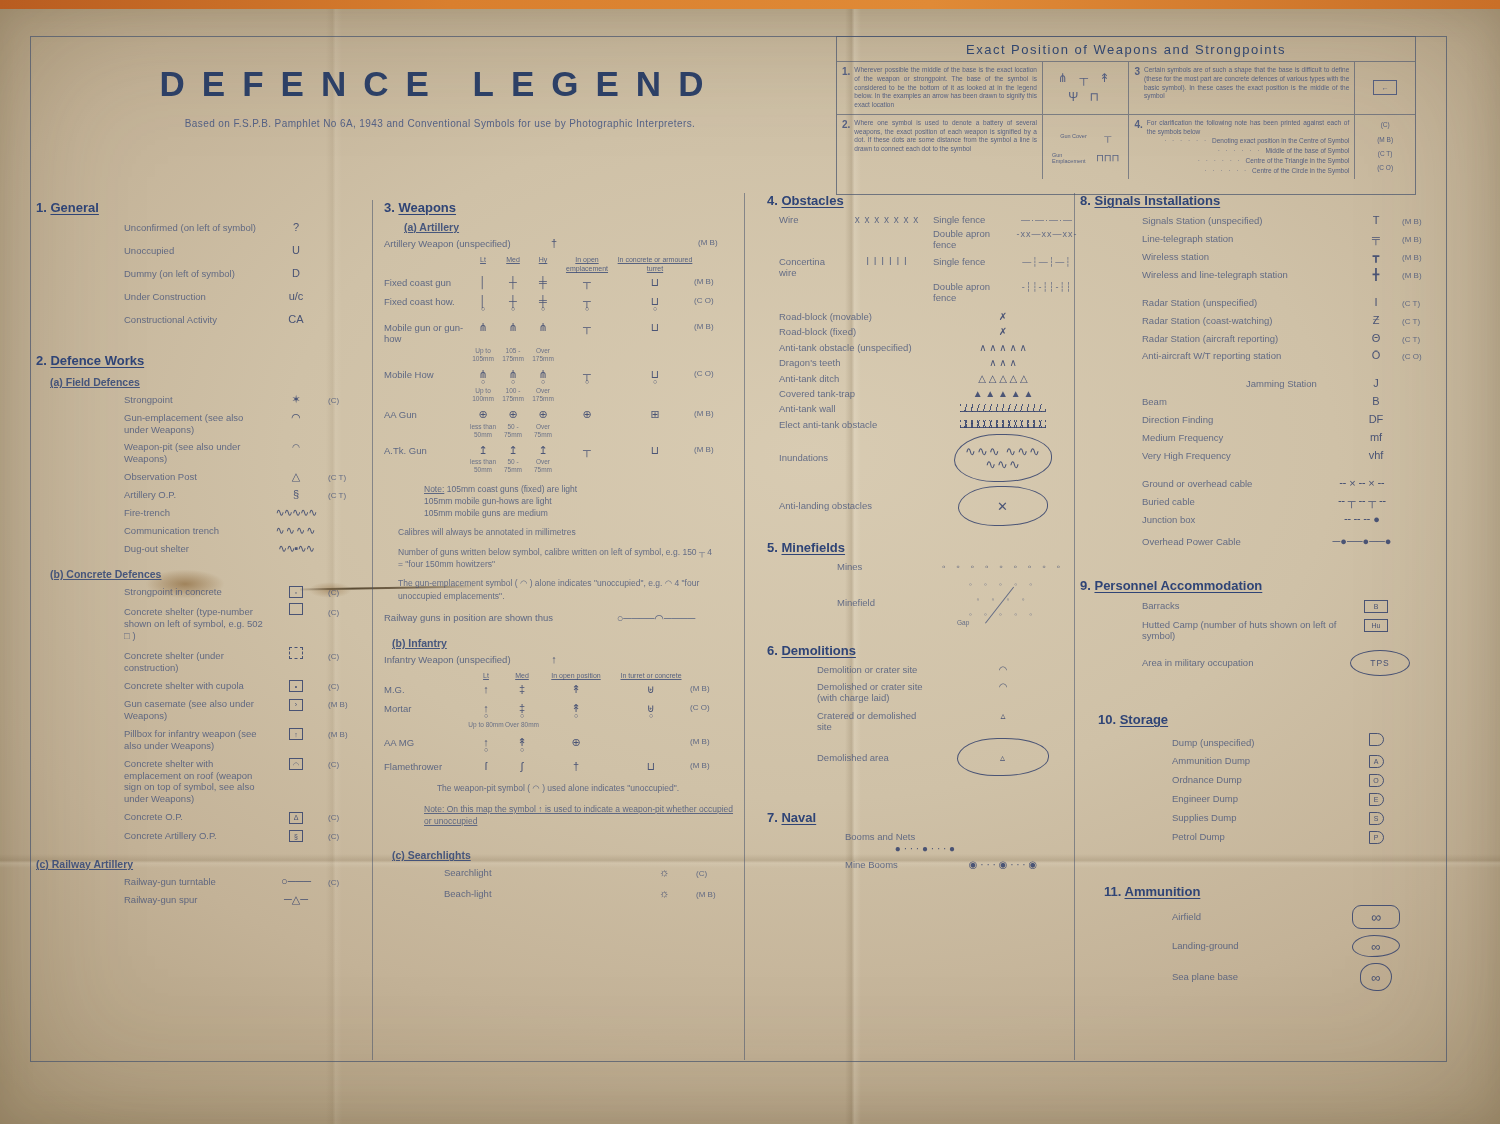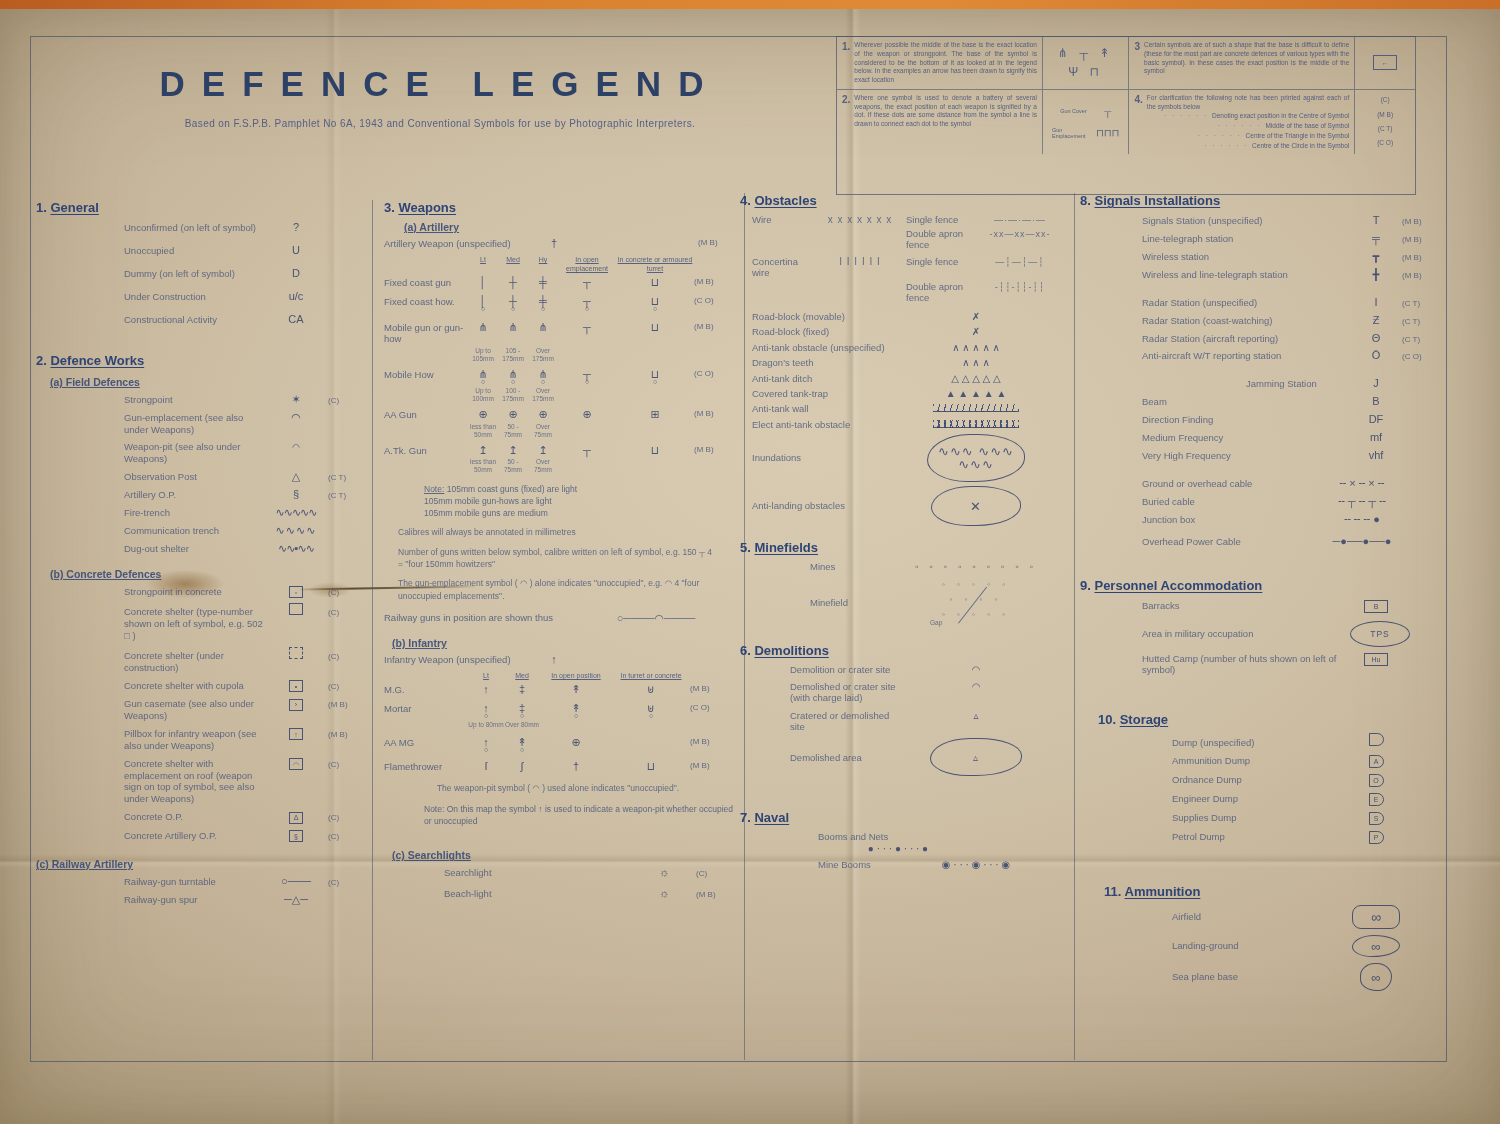--- a/index.html
+++ b/index.html
@@ -53,21 +53,21 @@
   .sec-h{font-size:13px;font-weight:bold;color:#2f4476;margin-bottom:6px;}
   .sec-h .t{text-decoration:underline;text-underline-offset:2px;}
   .sub-h{font-size:10.5px;font-weight:bold;color:rgba(47,68,118,.85);text-decoration:underline;margin:8px 0 5px 14px;}
   .row{display:flex;align-items:baseline;font-size:9.5px;color:rgba(62,78,120,.75);margin-bottom:5px;}
   .lbl{flex:1;line-height:1.25;}
   .sym{width:64px;text-align:center;font-size:11px;color:rgba(50,65,108,.85);flex:none;}
   .code{width:42px;font-size:8px;flex:none;}
   .col{position:absolute;}
   #col1{left:36px;top:191px;width:334px;}
   #col2{left:384px;top:191px;width:354px;}
-  #col3{left:740px;top:184px;width:316px;}
+  #col3{left:767px;top:184px;width:316px;}
   #col4{left:1080px;top:184px;width:362px;}
   #col1 .row{padding-left:88px;}
   #col1 .s1 .row{margin-bottom:10px;}
 
   
   .bx{display:inline-flex;width:12px;height:10px;border:1px solid currentColor;
       align-items:center;justify-content:center;font-size:7px;line-height:1;}
   .bx.dashed{border-style:dashed;}
   .bx2{display:inline-flex;min-width:18px;height:11px;border:1px solid currentColor;
       align-items:center;justify-content:center;font-size:7px;padding:0 2px;}
@@ -145,20 +145,21 @@
   <div class="vr" style="left:372px;top:191px;height:860px;"></div>
   <div class="vr" style="left:744px;"></div>
   <div class="vr" style="left:1074px;"></div>
 
   <div id="titleblk">
     <div id="title">DEFENCE LEGEND</div>
     <div id="subtitle">Based on F.S.P.B. Pamphlet No 6A, 1943 and Conventional Symbols for use by Photographic Interpreters.</div>
   </div>
 
   <div id="posbox">
+    <div class="hd">Exact Position of Weapons and Strongpoints</div>
     <div class="pb-row">
       <div class="pb-c pb-t1">
         <span class="pb-num">1.</span>
         <span class="pb-txt">Wherever possible the middle of the base is the exact location of the weapon or strongpoint. The base of the symbol is considered to be the bottom of it as looked at in the legend below. In the examples an arrow has been drawn to signify this exact location</span>
       </div>
       <div class="pb-c pb-s1">
         <span class="pb-syms">⋔ ┬ ↟ Ψ ⊓</span>
       </div>
       <div class="pb-c pb-t2">
         <span class="pb-num">3</span>
@@ -597,21 +598,21 @@
         </span>
         <span class="cell i-c2">
           <span class="ct">†</span>
         </span>
         <span class="cell i-c3">
           <span class="ct">⊔</span>
         </span>
         <span class="wt-code">(M B)</span>
       </div>
     <div class="wpara" style="margin-top:10px;text-align:center;">The weapon-pit symbol ( ◠ ) used alone indicates "unoccupied".</div>
-    <div class="wnote" style="">Note: On this map the symbol ↑ is used to indicate a weapon-pit whether occupied or unoccupied</div>
+    <div class="wnote" style="text-decoration:underline;">Note: On this map the symbol ↑ is used to indicate a weapon-pit whether occupied or unoccupied</div>
 
     <div class="sub-h" style="margin-left:8px;margin-top:22px;">(c) Searchlights</div>
     <div class="row" style="padding-left:60px;">
         <span class="lbl">Searchlight</span>
         <span class="sym">☼</span>
         <span class="code">(C)</span>
       </div>
     <div class="row" style="padding-left:60px;margin-top:8px;">
         <span class="lbl">Beach-light</span>
         <span class="sym">☼</span>
@@ -821,28 +822,28 @@
         <span class="code"></span>
       </div>
 
     <div class="secgap30">
       <div class="sec-h"><span>9.</span> <span class="t">Personnel Accommodation</span></div>
       <div class="row">
           <span class="lbl">Barracks</span>
           <span class="sym"><span class="bx2">B</span></span>
           <span class="code"></span>
         </div>
+      <div class="row" style="margin-top:4px;">
+          <span class="lbl">Hutted Camp (number of huts shown on left of symbol)</span>
+          <span class="sym"><span class="bx2">Hu</span></span>
+          <span class="code"></span>
+        </div>
       <div class="row" style="margin-top:8px;align-items:center;">
           <span class="lbl">Area in military occupation</span>
           <span class="sym"><span class="oval">TPS</span></span>
-          <span class="code"></span>
-        </div>
-      <div class="row" style="margin-top:4px;">
-          <span class="lbl">Hutted Camp (number of huts shown on left of symbol)</span>
-          <span class="sym"><span class="bx2">Hu</span></span>
           <span class="code"></span>
         </div>
     </div>
 
     <div class="st secgap38">
       <div class="sec-h" style="margin-left:18px;"><span>10.</span> <span class="t">Storage</span></div>
       <div class="row">
           <span class="lbl">Dump (unspecified)</span>
           <span class="sym"><span class="dshape"></span></span>
           <span class="code"></span>

